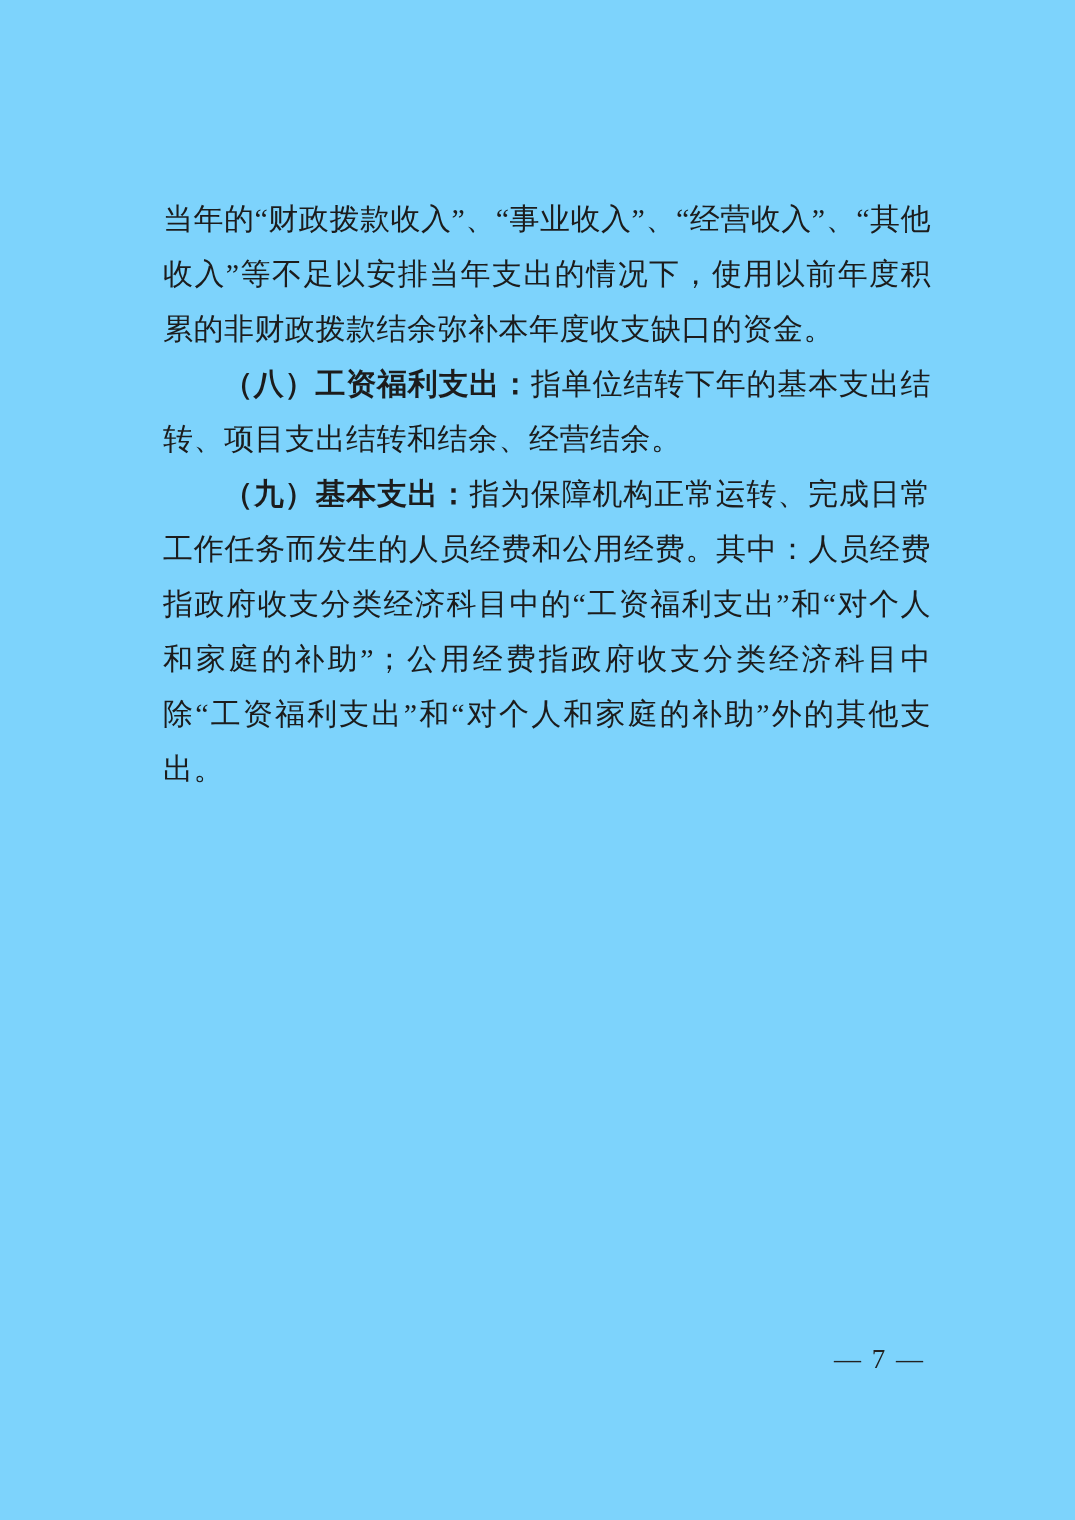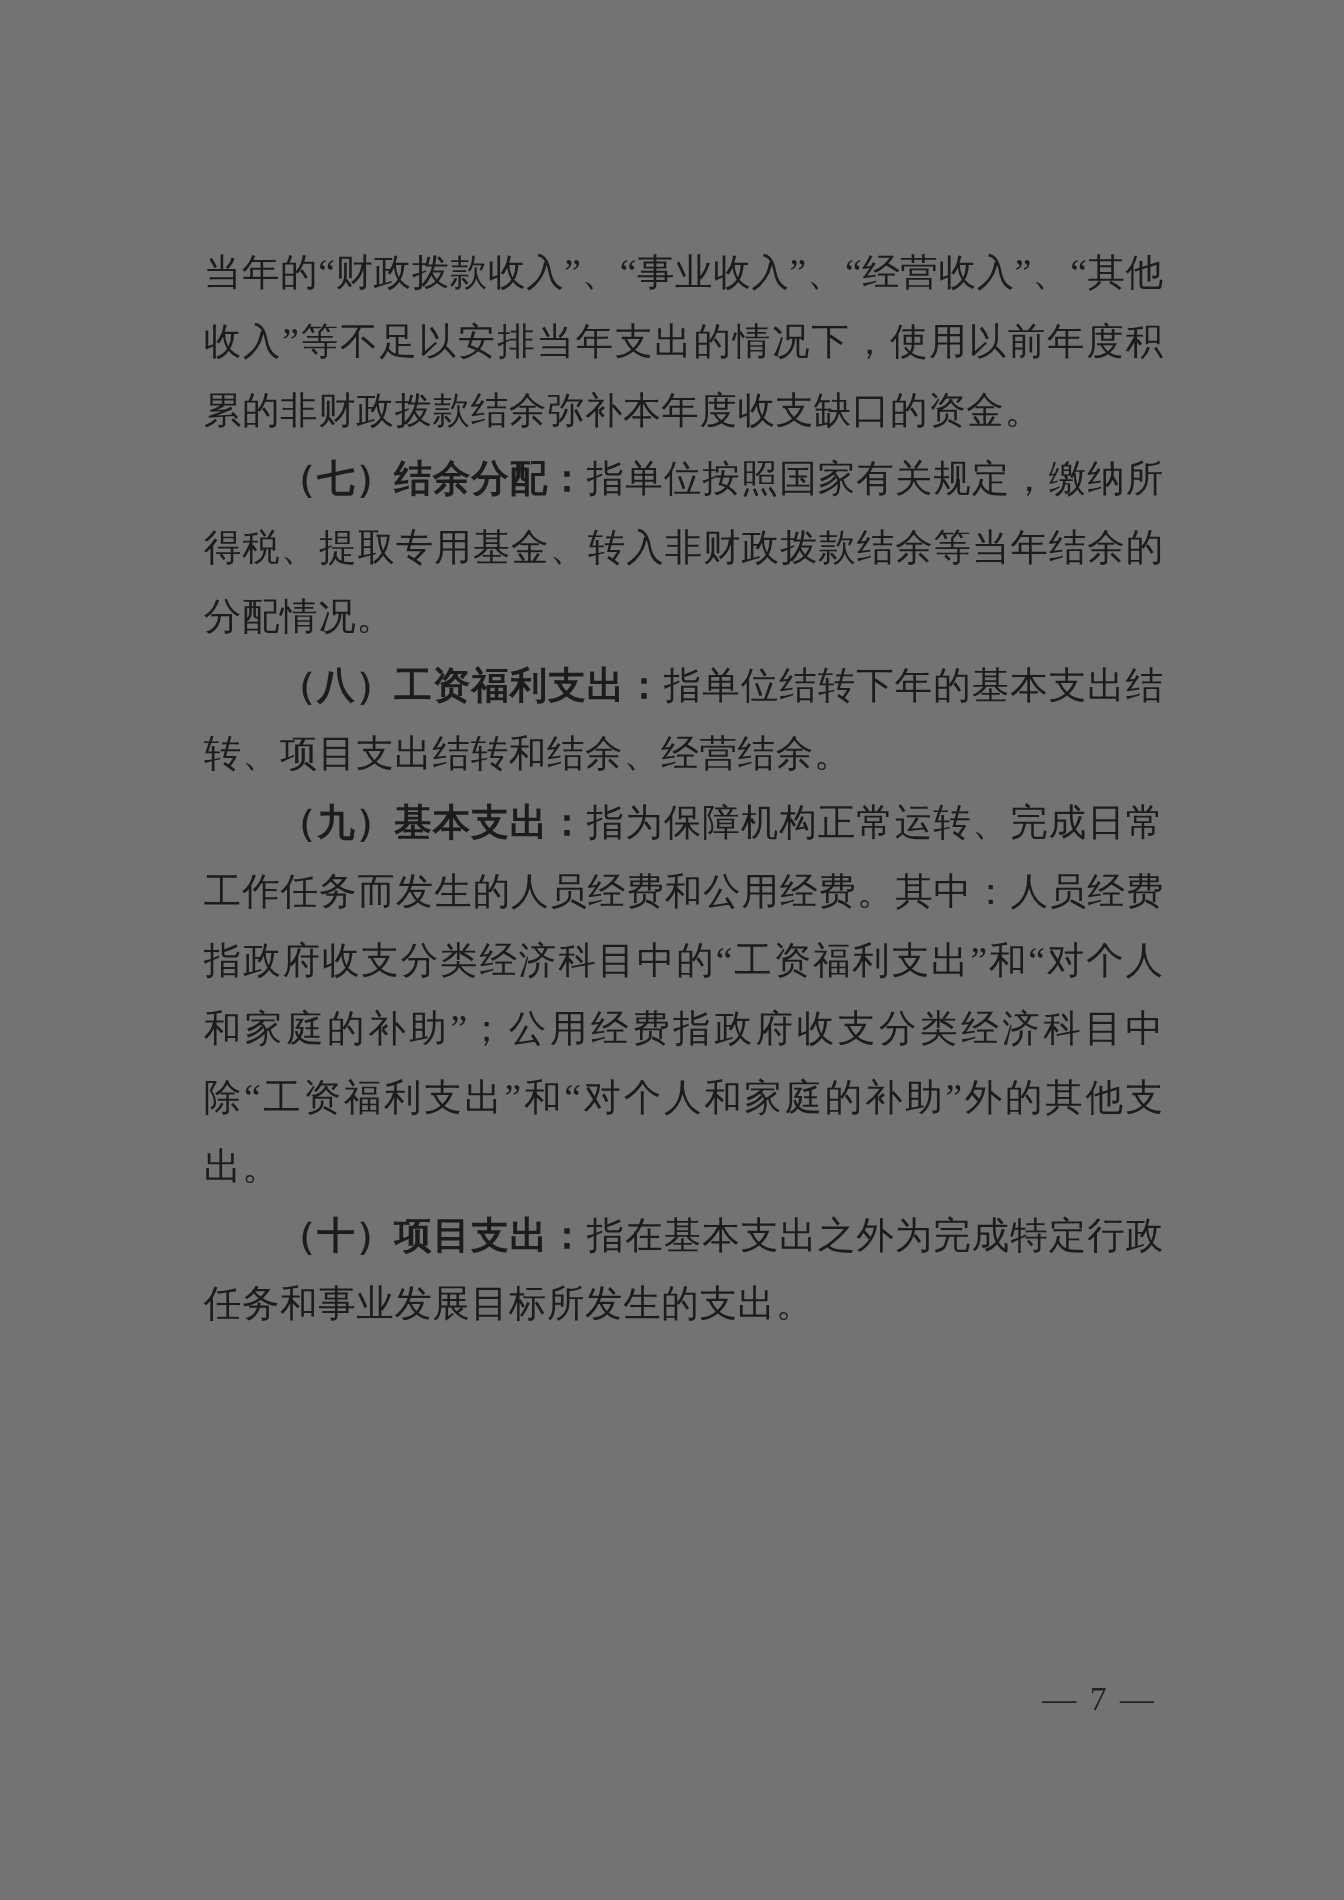--- a/index.html
+++ b/index.html
@@ -4,21 +4,21 @@
 <style>
   html, body {
     margin: 0;
     padding: 0;
     background: #e8e8e8;
   }
   .page {
     position: relative;
     width: 1075px;
     height: 1520px;
-    background: #737373;
+    background: #7dd3fc;
     overflow: hidden;
     font-family: "Liberation Serif", "DejaVu Serif", serif;
     color: #1c1c1c;
   }
   .content {
     position: absolute;
     left: 163px;
     top: 191px;
     width: 768px;
   }
@@ -46,19 +46,17 @@
     letter-spacing: 2px;
     white-space: nowrap;
   }
 </style>
 </head>
 <body>
 
 <div class="page">
   <main class="content" id="document-body">
       <p class="para"><span class="seg-normal">当年的“财政拨款收入”、“事业收入”、“经营收入”、“其他收入”等不足以安排当年支出的情况下，使用以前年度积累的非财政拨款结余弥补本年度收支缺口的资金。</span></p>
-      <p class="para indent"><span class="seg-bold">（七）结余分配：</span><span class="seg-normal">指单位按照国家有关规定，缴纳所得税、提取专用基金、转入非财政拨款结余等当年结余的分配情况。</span></p>
       <p class="para indent"><span class="seg-bold">（八）工资福利支出：</span><span class="seg-normal">指单位结转下年的基本支出结转、项目支出结转和结余、经营结余。</span></p>
       <p class="para indent"><span class="seg-bold">（九）基本支出：</span><span class="seg-normal">指为保障机构正常运转、完成日常工作任务而发生的人员经费和公用经费。其中：人员经费指政府收支分类经济科目中的“工资福利支出”和“对个人和家庭的补助”；公用经费指政府收支分类经济科目中除“工资福利支出”和“对个人和家庭的补助”外的其他支出。</span></p>
-      <p class="para indent"><span class="seg-bold">（十）项目支出：</span><span class="seg-normal">指在基本支出之外为完成特定行政任务和事业发展目标所发生的支出。</span></p>
     </main>
   <div class="footer">— 7 —</div>
 </div>
 
 </body></html>

